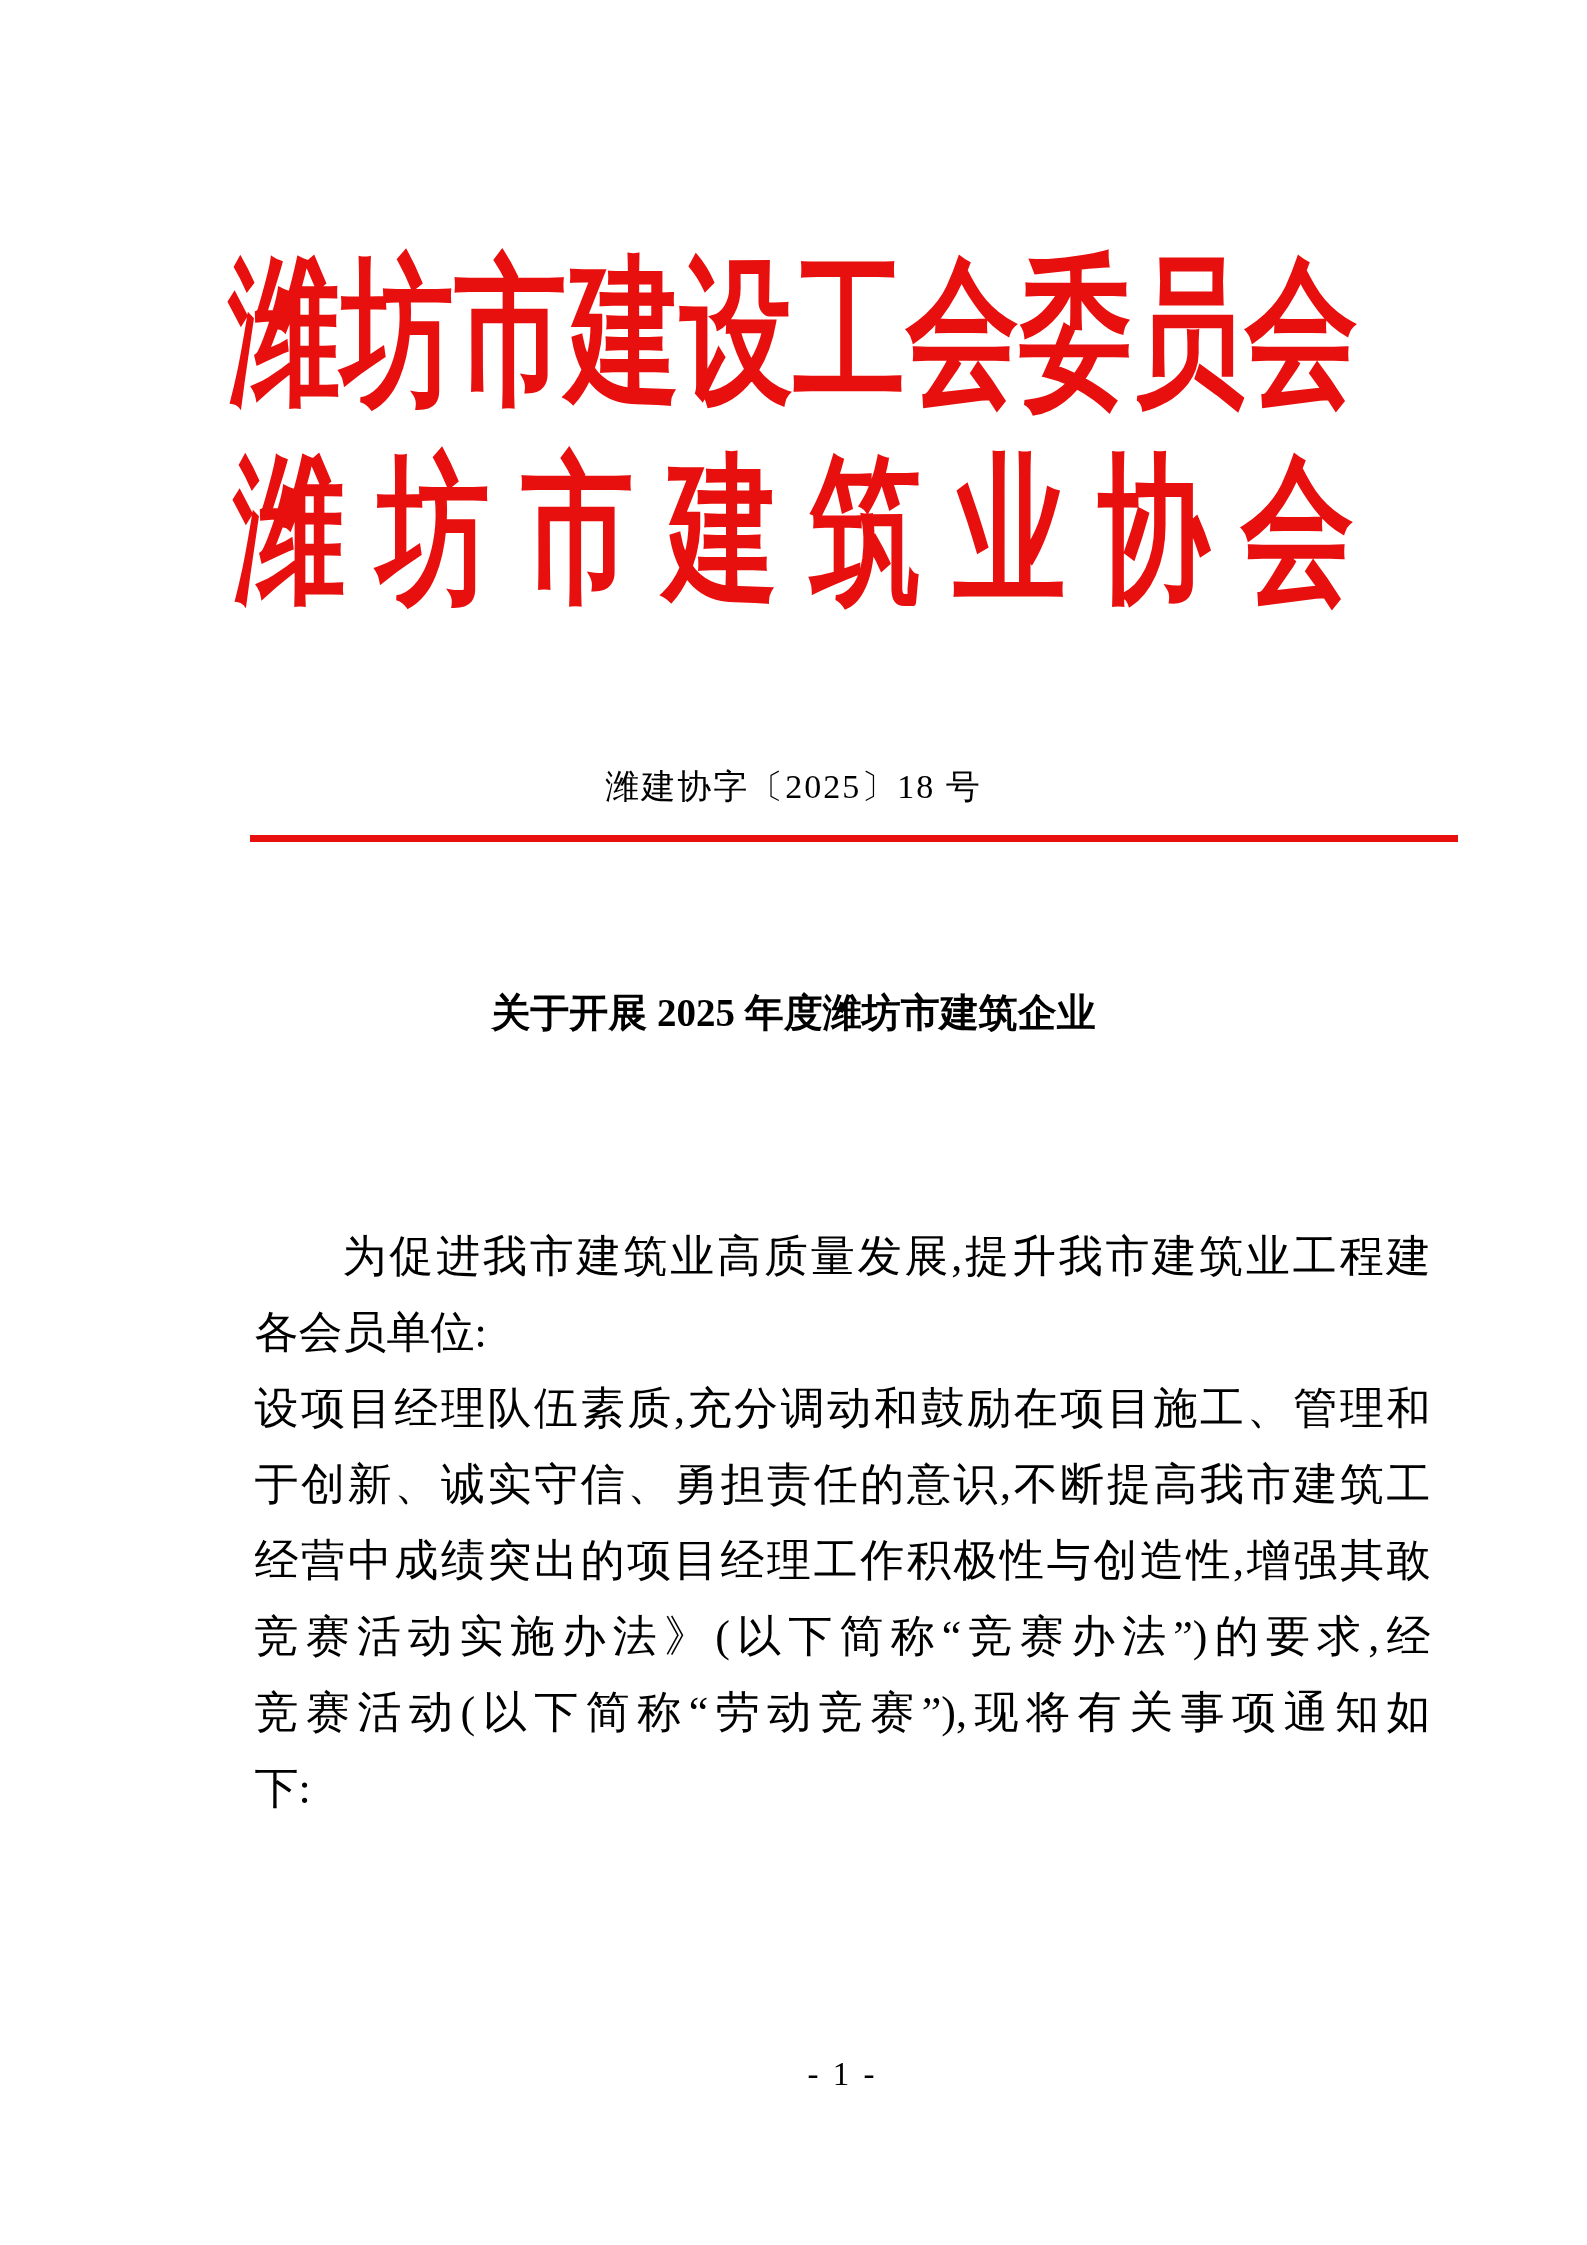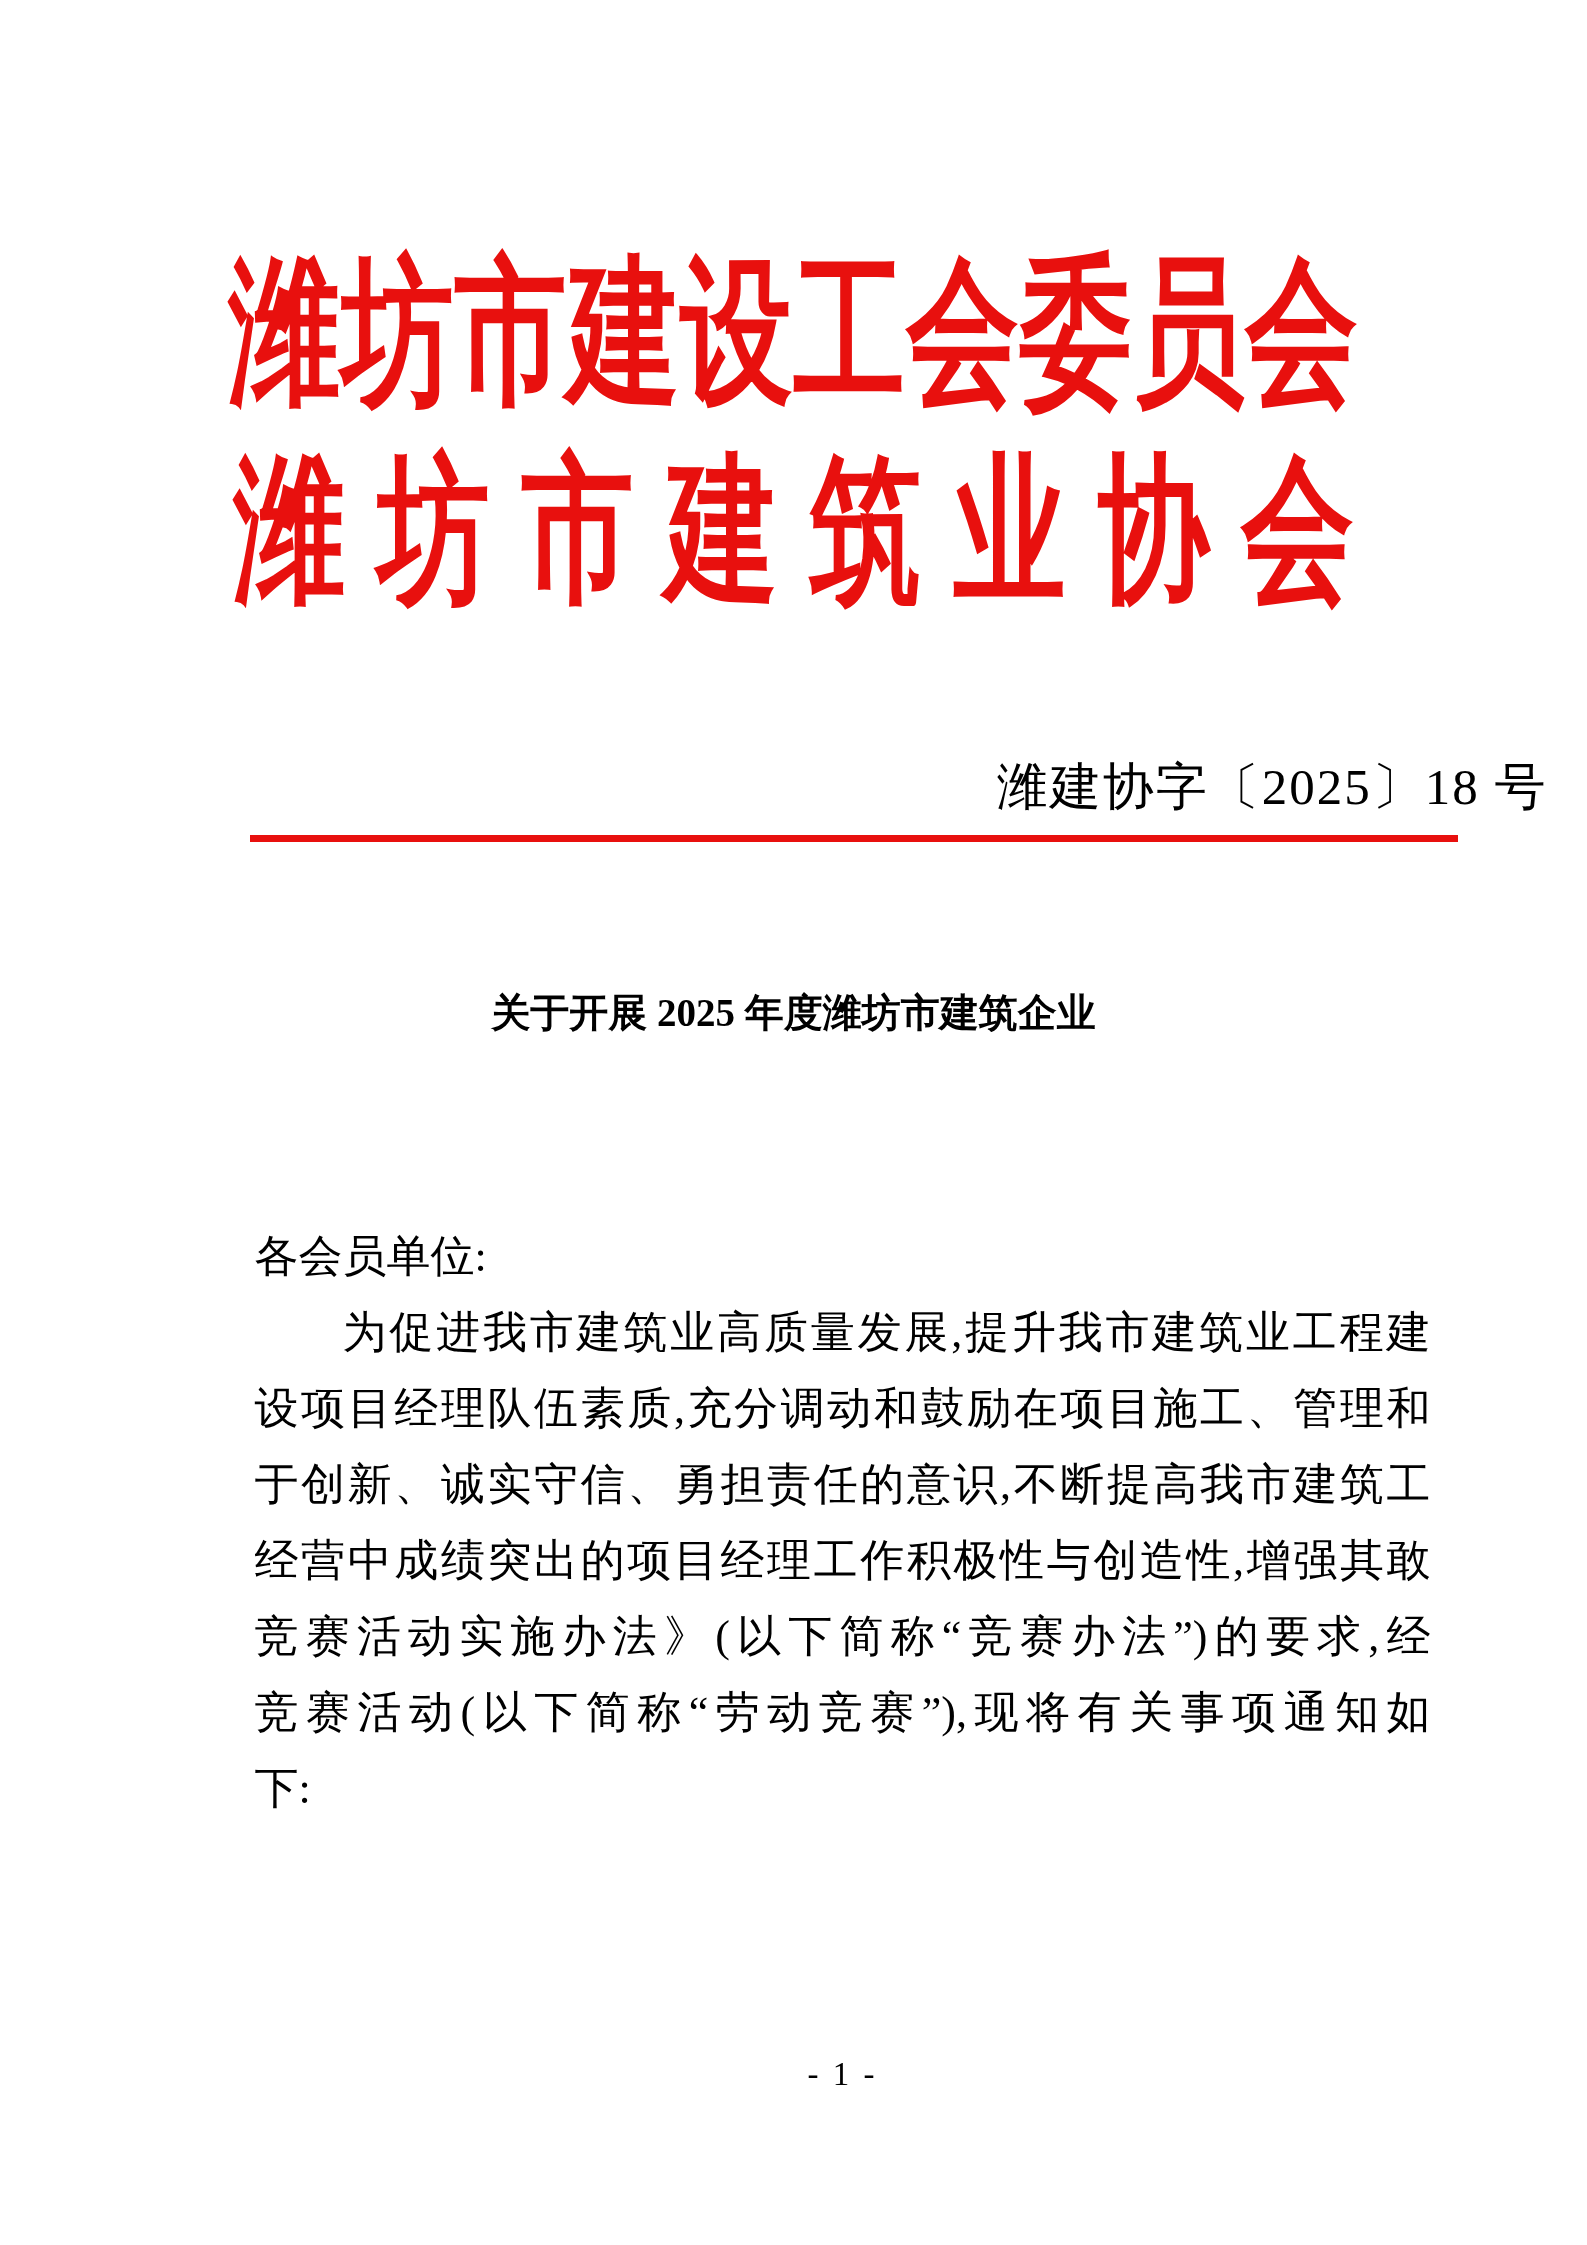--- a/index.html
+++ b/index.html
@@ -36,22 +36,22 @@
   }
   .org-line-1 { top: 277px; letter-spacing: 1px; }
   .org-line-2 { top: 475px; letter-spacing: 32px; padding-left: 32px; }
 
   
   .doc-number {
     position: absolute;
     top: 762px;
     left: 0;
     width: 100%;
-    text-align: right;
-    font-size: 51px;
+    text-align: center;
+    font-size: 34px;
     line-height: 50px;
     letter-spacing: 2px;
     color: var(--ink);
   }
 
   
   .red-rule {
     position: absolute;
     left: 210px;
     top: 835px;
@@ -118,22 +118,22 @@
 
   <div class="doc-number">潍建协字〔2025〕18 号</div>
 
   <div class="red-rule"></div>
 
   <div class="doc-title">
     <div>关于开展 2025 年度潍坊市建筑企业</div>
   </div>
 
   <div class="body-text">
+    <div class="body-line indent">为促进我市建筑业高质量发展,提升我市建筑业工程建</div>
     <div class="body-line short">各会员单位:</div>
-    <div class="body-line indent">为促进我市建筑业高质量发展,提升我市建筑业工程建</div>
     <div class="body-line">设项目经理队伍素质,充分调动和鼓励在项目施工、管理和</div>
     <div class="body-line">于创新、诚实守信、勇担责任的意识,不断提高我市建筑工</div>
     <div class="body-line">经营中成绩突出的项目经理工作积极性与创造性,增强其敢</div>
     <div class="body-line">竞赛活动实施办法》(以下简称“竞赛办法”)的要求,经</div>
     <div class="body-line">竞赛活动(以下简称“劳动竞赛”),现将有关事项通知如</div>
     <div class="body-line short">下:</div>
   </div>
 
   <div class="page-number">- 1 -</div>
 

